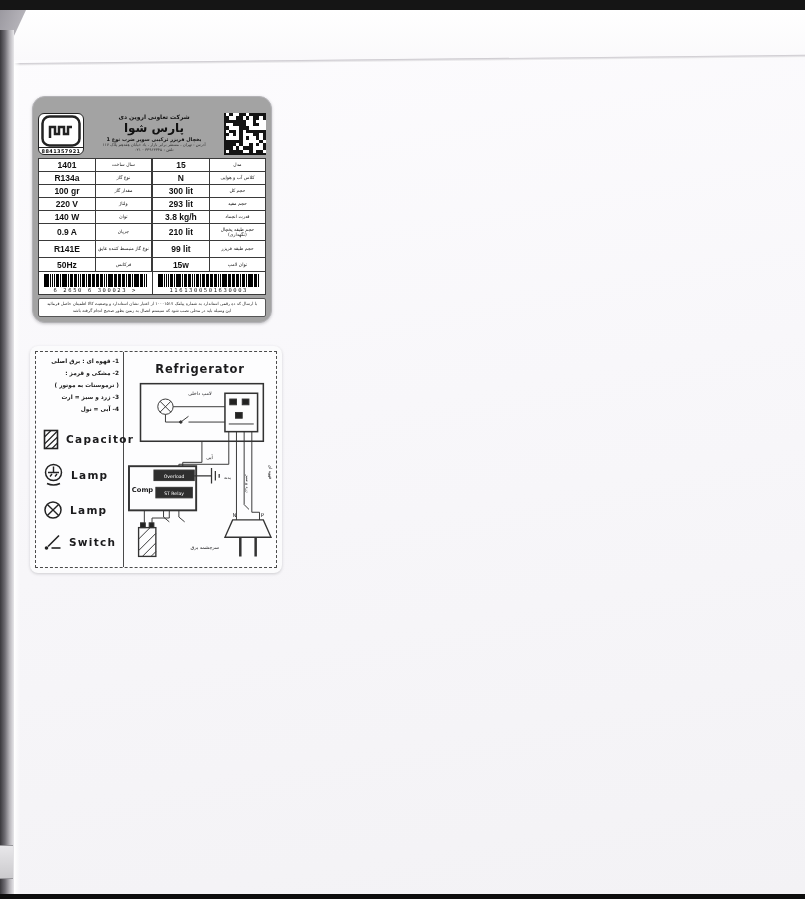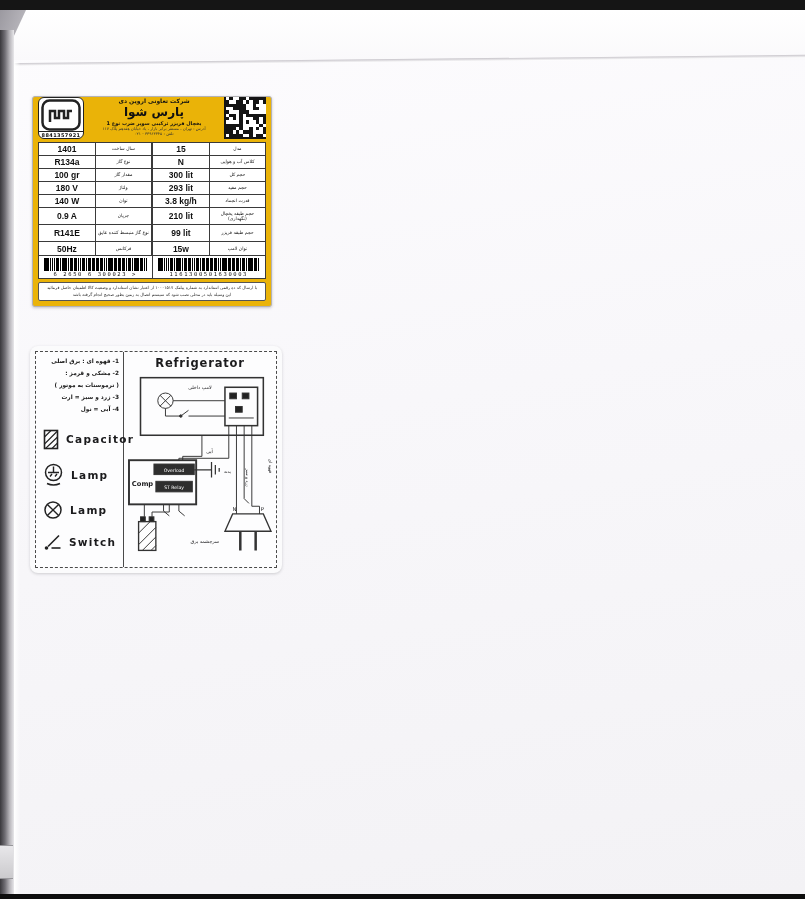--- a/index.html
+++ b/index.html
@@ -23,22 +23,22 @@
   .side-edge { position:absolute; top:30px; left:0; bottom:5px; width:14px;
     background: linear-gradient(90deg,#39383c 0%,#6f6d73 35%,#b9b7bc 70%,#e8e7ea 100%); }
   .edge-highlight { position:absolute; top:62px; left:14px; bottom:5px; width:6px;
     background: linear-gradient(90deg,#ffffff,rgba(255,255,255,0)); }
   .hinge-tab { position:absolute; left:0; top:845px; width:13px; height:34px;
     background: linear-gradient(180deg,#e8e7ea,#cbcacd);
     border-top:1px solid #98979b; border-bottom:1px solid #98979b; }
 
   
   .spec-label { position:absolute; left:32px; top:96px; width:240px;
-    background:#eab308; border:1px solid #b3b2b6; border-radius:3px;
-    box-shadow: 0 1px 3px rgba(60,60,70,.28); padding:0 5px 5px; }
+    background:#a3a3a3; border:1px solid #b3b2b6; border-radius:13px;
+    box-shadow: 0 1px 3px rgba(60,60,70,.28); padding:16px 5px 5px; }
   .spec-header { display:flex; gap:3px; align-items:flex-start; margin-bottom:3px; }
   .logo-box { width:46px; flex:none; border:1.5px solid #222; border-radius:6px;
     display:flex; flex-direction:column; align-items:center; padding-top:1px; background:#fff; }
   .logo-num { font-size:5px; border-top:1.5px solid #222; width:100%; text-align:center;
     letter-spacing:.4px; font-weight:bold; }
   .head-text { flex:1; text-align:center; line-height:1.25; }
   .company { font-size:6px; font-weight:bold; }
   .brand   { font-size:12px; font-weight:bold; }
   .product { font-size:5px; font-weight:bold; }
   .addr    { font-size:4px; color:#333; }
@@ -84,21 +84,21 @@
     background:#fbfbfc; border-radius:8px; box-shadow:0 1px 3px rgba(60,60,70,.22);
     padding:5px; }
   .wiring-inner { width:100%; height:100%; border:1.5px dashed #4a4a4a; display:flex; background:#fdfdfe; }
   .legend-col { width:88px; flex:none; border-right:1.5px solid #4a4a4a; padding:4px 4px 4px 7px; }
   .notes { font-size:5.8px; line-height:2.05; font-weight:bold; color:#151515; }
   .legend-item { display:flex; align-items:center; gap:7px; margin-top:13.5px; }
   .legend-item svg { flex:none; }
   .legend-text { font-size:10.5px; font-weight:600; letter-spacing:1.3px; color:#1b1b1d; }
   .diagram-col { flex:1; position:relative; padding:2px 1px 0; }
   .diagram-title { text-align:center; font-size:11.5px; font-weight:bold;
-    letter-spacing:.8px; color:#1b1b1d; margin-top:2px; }
+    letter-spacing:.8px; color:#1b1b1d; margin-top:8px; }
   svg.circuit { display:block; margin:0 auto; }
   svg.circuit text { font-family:"DejaVu Sans", sans-serif; fill:#1b1b1d; }
 </style>
 </head>
 <body>
 
 <div class="photo">
   <div class="fridge-face"></div>
   <div class="top-panel"></div>
   <div class="top-seam"></div>
@@ -281,21 +281,21 @@
           </div>
         <div class="trow">
             <div class="val">R134a</div>
             <div class="lab" dir="rtl">نوع گاز</div>
           </div>
         <div class="trow">
             <div class="val">100 gr</div>
             <div class="lab" dir="rtl">مقدار گاز</div>
           </div>
         <div class="trow">
-            <div class="val">180 V</div>
+            <div class="val">220 V</div>
             <div class="lab" dir="rtl">ولتاژ</div>
           </div>
         <div class="trow">
             <div class="val">140 W</div>
             <div class="lab" dir="rtl">توان</div>
           </div>
         <div class="trow tall">
             <div class="val">0.9 A</div>
             <div class="lab" dir="rtl">جریان</div>
           </div>

